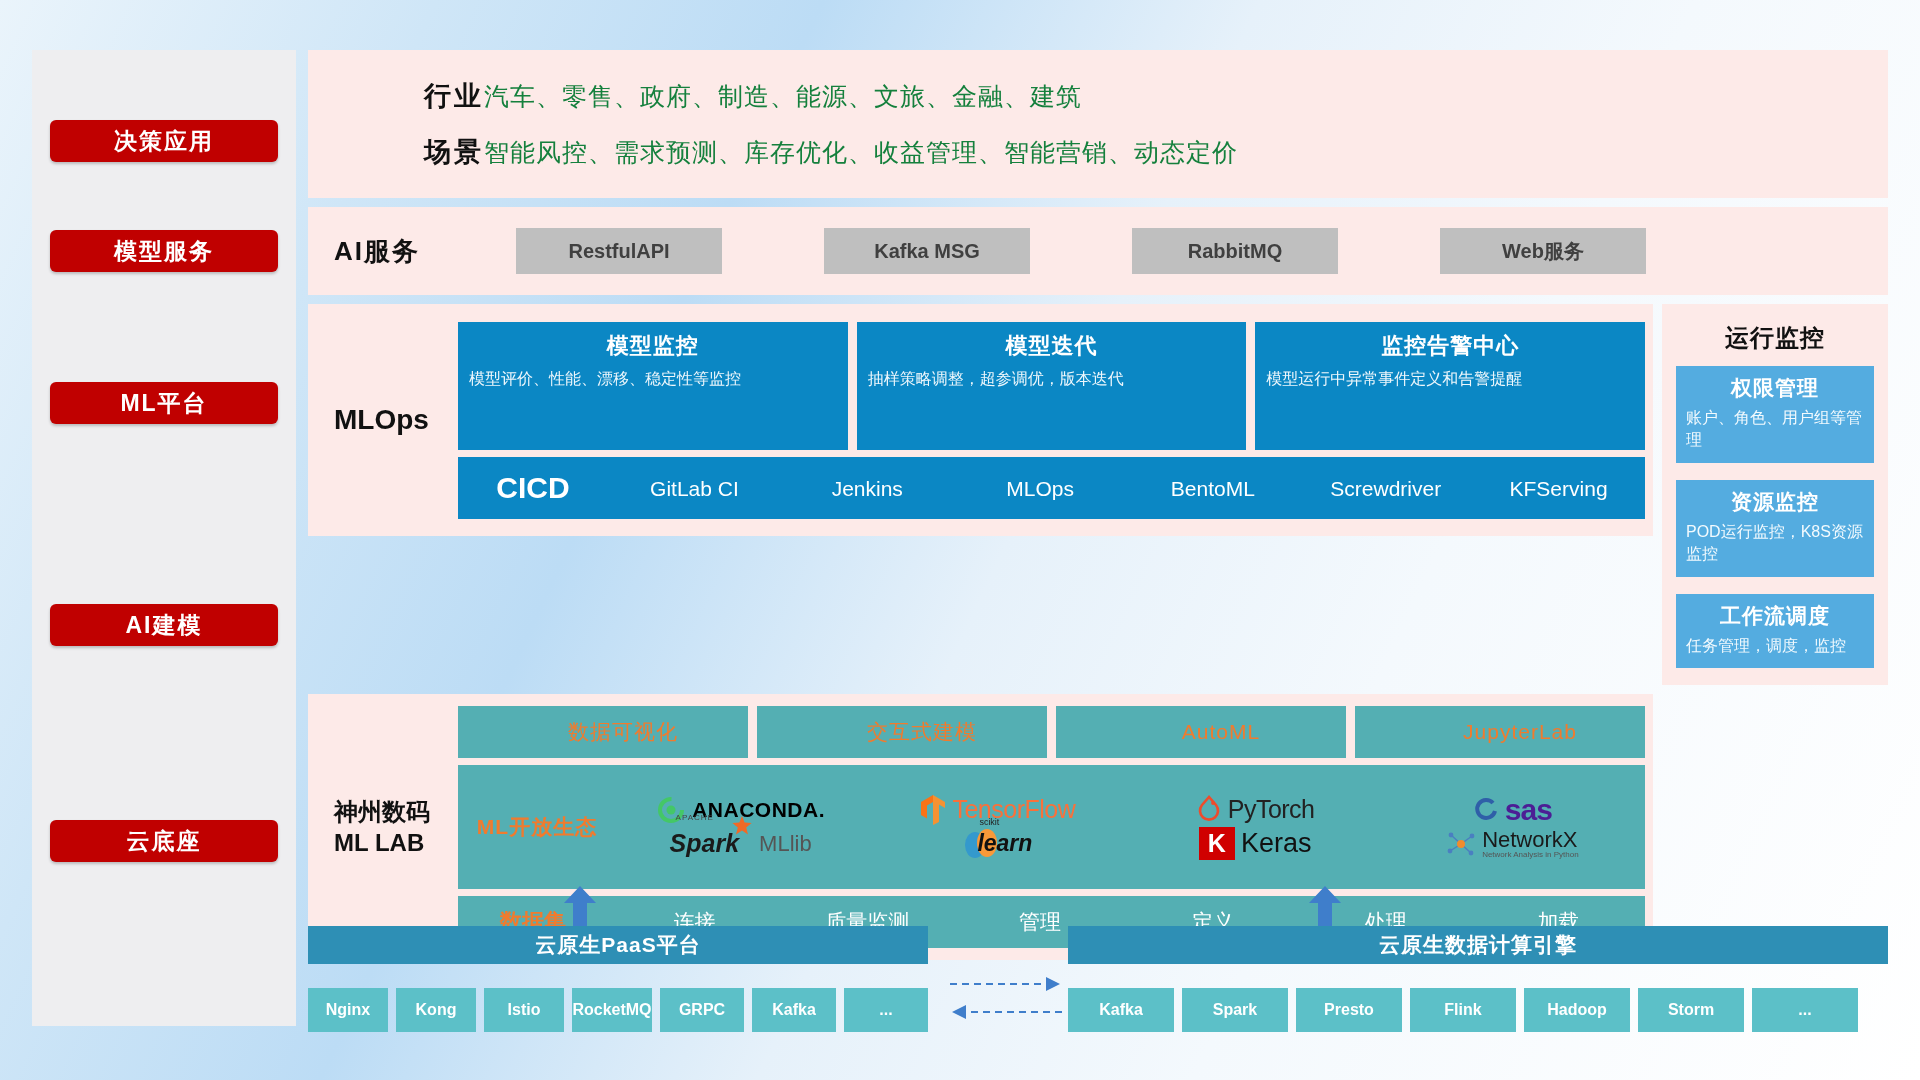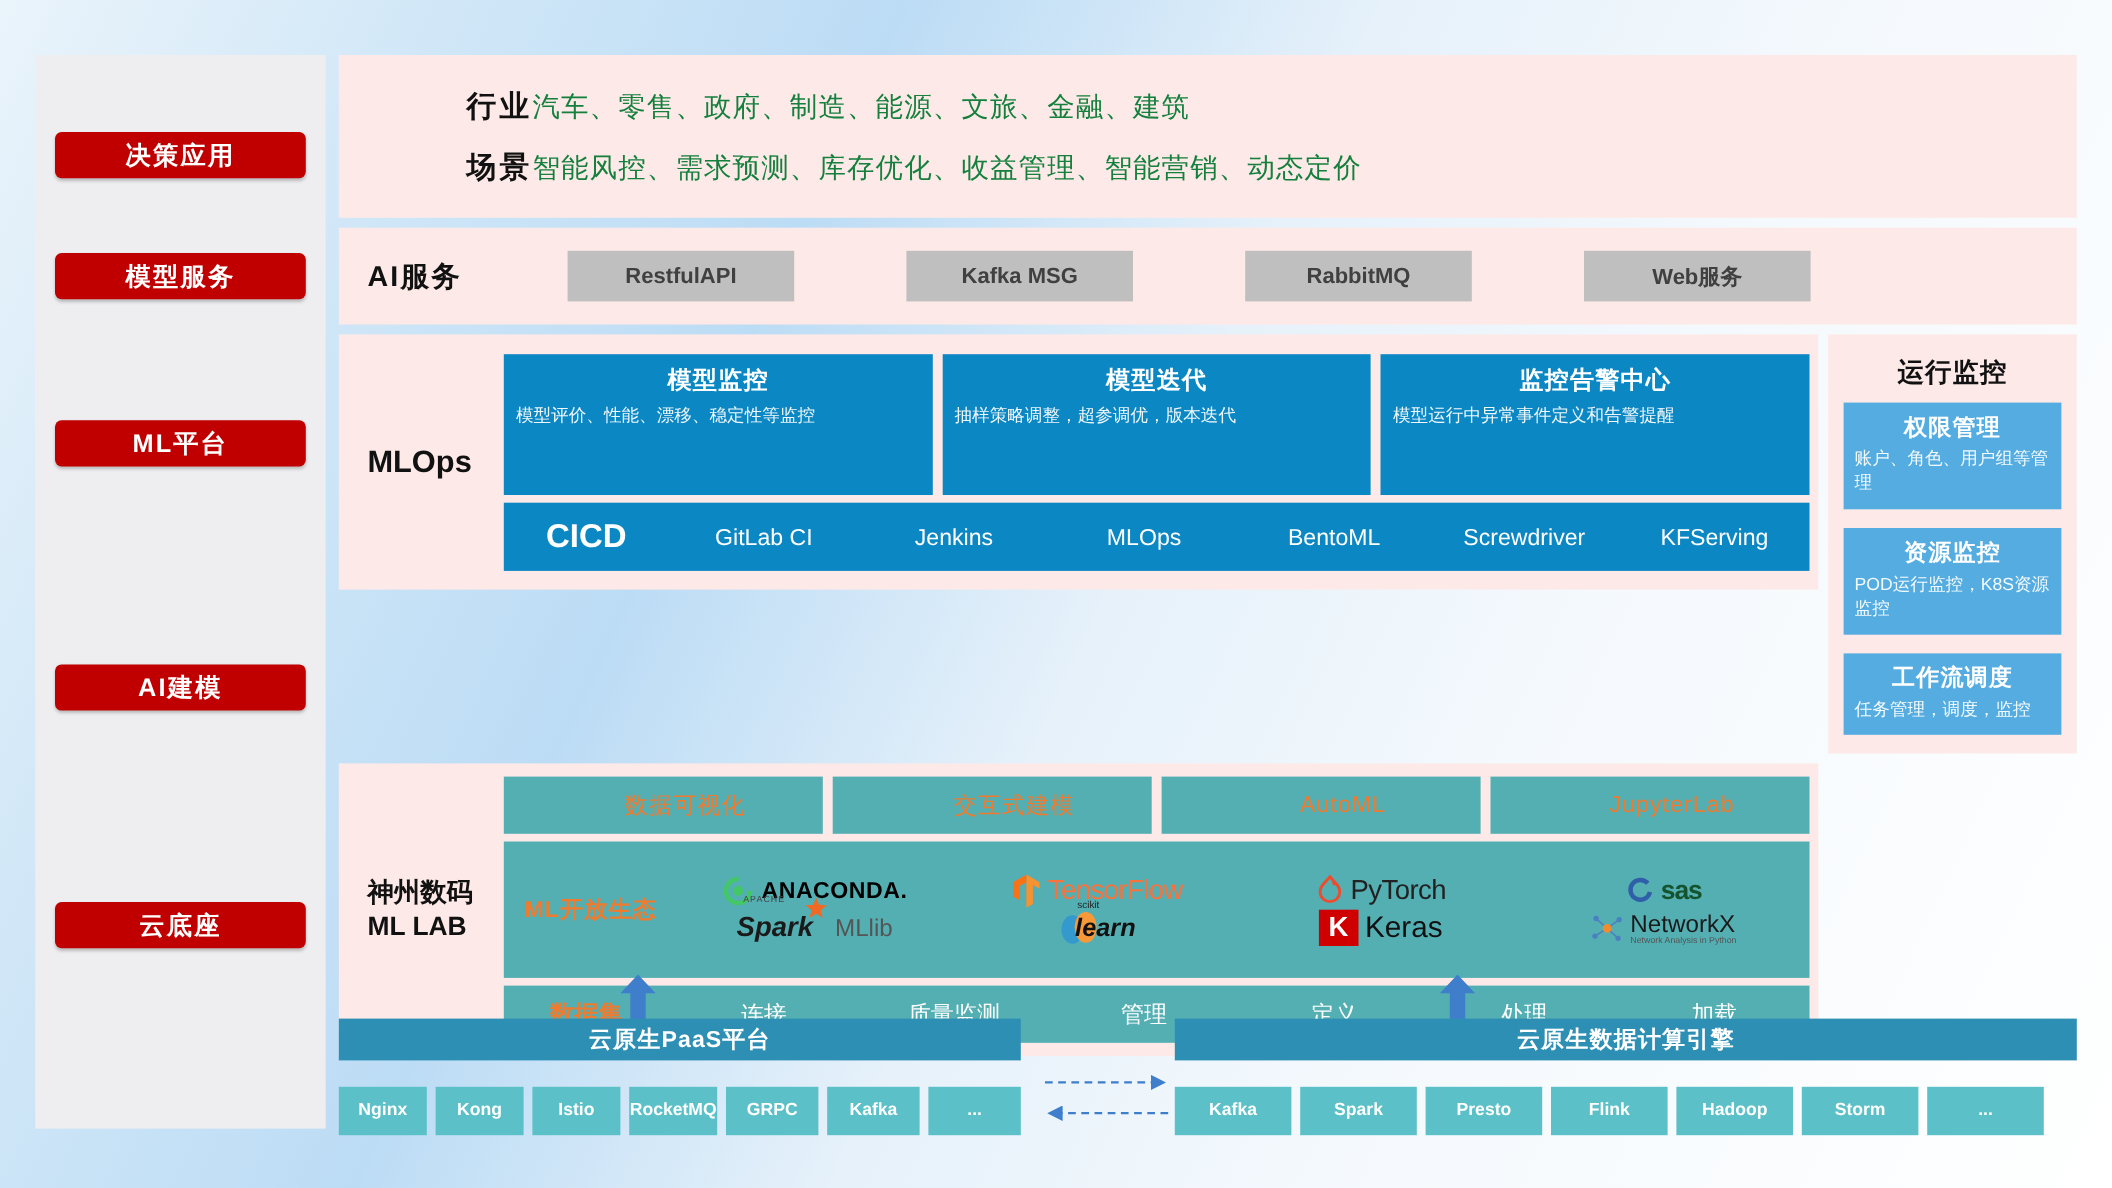--- a/index.html
+++ b/index.html
@@ -212,21 +212,21 @@
                 <path d="M13 2 L6 10 a9 9 0 1 0 14 0 Z" fill="none" stroke="#ee4c2c" stroke-width="2.6"></path>
                 <circle cx="17" cy="8" r="1.9" fill="#ee4c2c"></circle>
               </svg>
               <span style="color:#222;font-size:25px;letter-spacing:-.5px">PyTorch</span>
             </div>
 
             <div class="logo">
               <svg width="26" height="26" viewBox="0 0 26 26">
                 <path d="M20 6 a9 9 0 1 0 2 8" fill="none" stroke="#2f5fa8" stroke-width="4"></path>
               </svg>
-              <span style="color:#14532d;font-size:24px;font-weight:bold;letter-spacing:-1px">sas</span>
+              <span style="color:#4c1d95;font-size:30px;font-weight:bold;letter-spacing:-1px">sas</span>
             </div>
 
             <div class="logo">
               <span style="position:relative;display:inline-block;">
                 <span style="position:absolute;top:-16px;left:6px;font-size:8px;color:#444;letter-spacing:1px">APACHE</span>
                 <span style="color:#1a1a1a;font-size:25px;font-weight:bold;font-style:italic">Spark</span>
                 <svg width="22" height="22" viewBox="0 0 22 22" style="position:absolute;top:-14px;right:-14px">
                   <polygon points="11,1 13.6,7.6 20.6,8 15.2,12.6 17,19.4 11,15.6 5,19.4 6.8,12.6 1.4,8 8.4,7.6" fill="#f06a26"></polygon>
                 </svg>
               </span>

